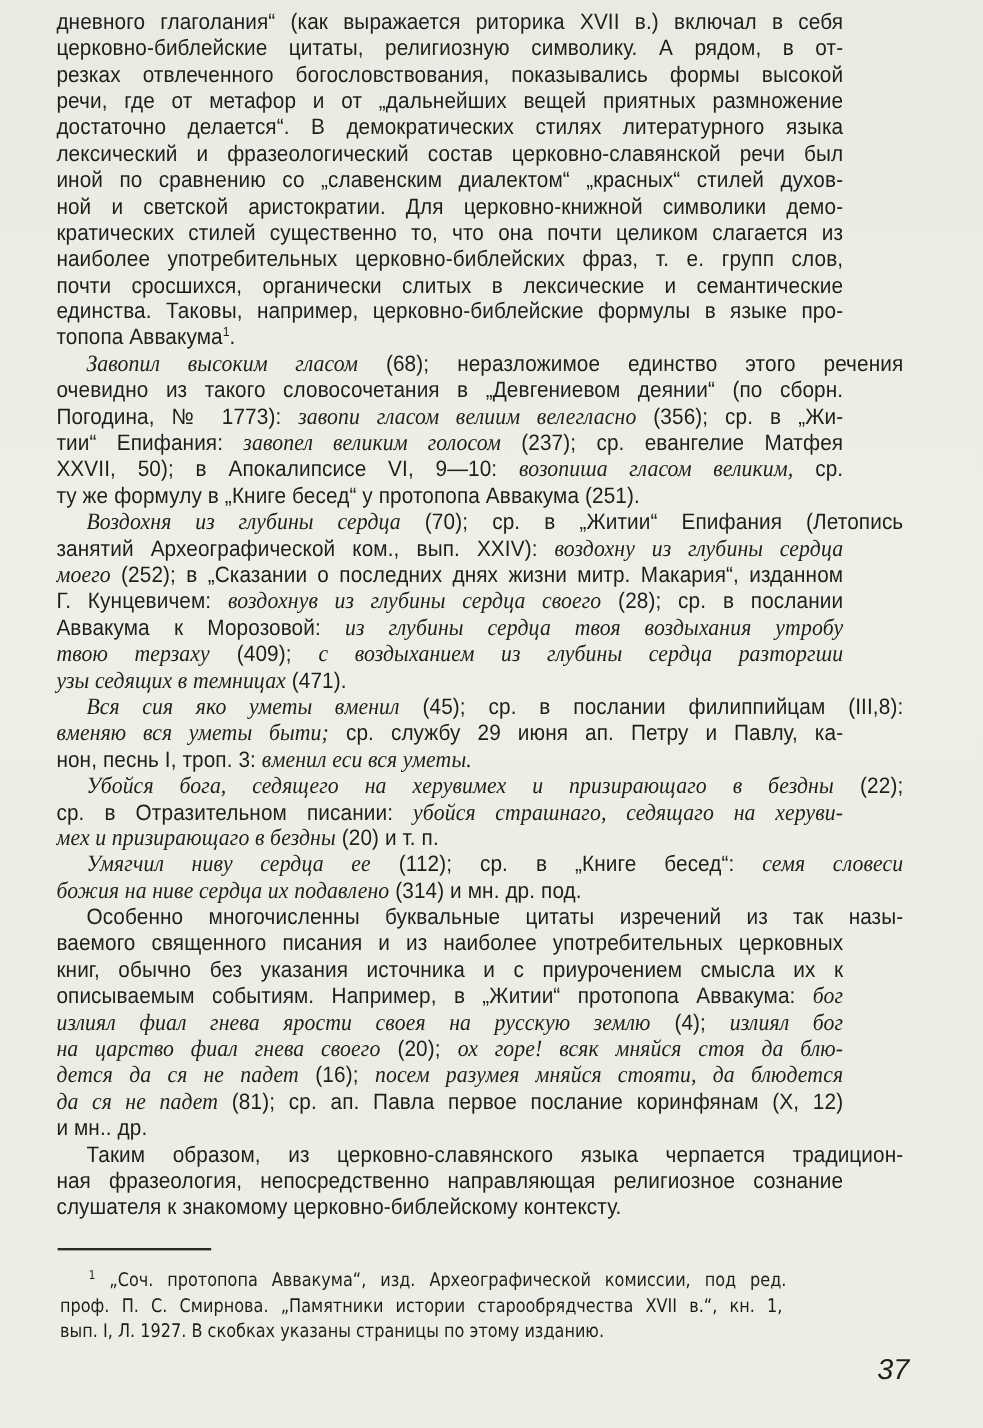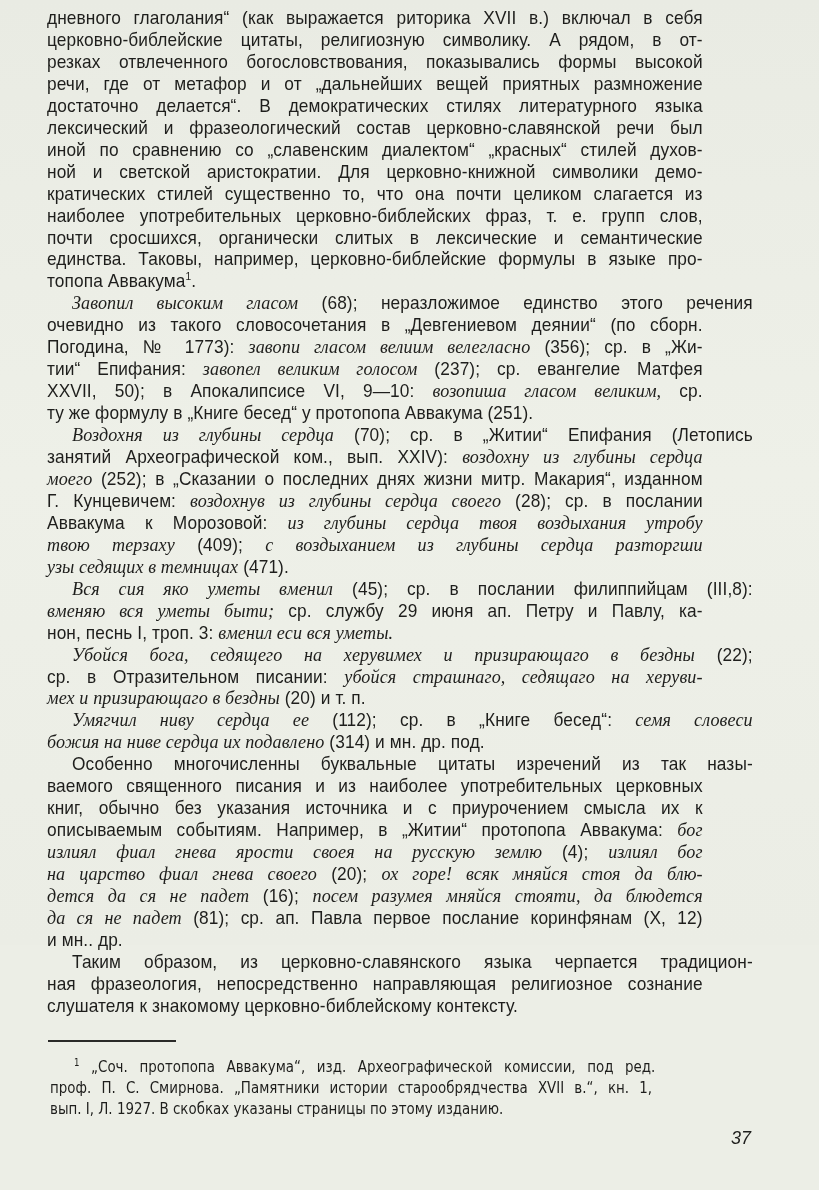--- a/index.html
+++ b/index.html
@@ -62,21 +62,21 @@
       transform: scaleX(0.86);
       transform-origin: left center;
     }
     .fn.indent { left: 74px; width: 676px; }
     .fn.last { text-align-last: left; }
     .fn sup { font-size: 10px; }
     .page-number {
       position: absolute;
       left: 731px;
       top: 1128px;
-      font-size: 18px;
+      font-size: 24px;
       font-style: italic;
       font-family: "Liberation Sans", sans-serif;
     }
   </style>
 </head>
 <body>
 
 <div class="page">
   <div id="body-text">
       <div class="line" style="top: 5px;"><span>дневного глаголания“ (как выражается риторика XVII в.) включал в себя</span></div>

